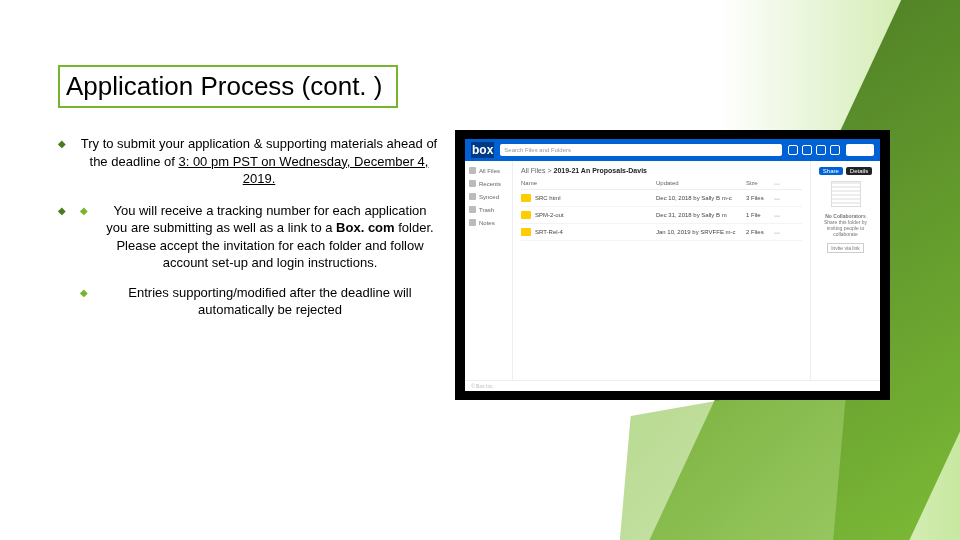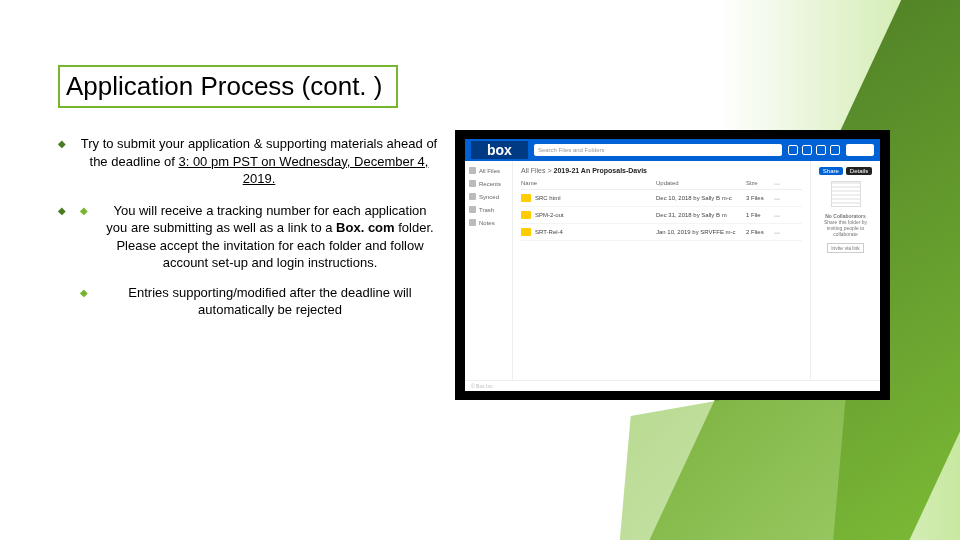--- a/index.html
+++ b/index.html
@@ -100,22 +100,22 @@
     height: 22px;
     background: #0061d5;
     display: flex;
     align-items: center;
     padding: 0 6px;
     gap: 6px;
   }
   .logo {
     color: #fff;
     font-weight: bold;
-    font-size: 14px;
-    padding: 1px 16px;
+    font-size: 12px;
+    padding: 1px 1px;
     background: #003a82;
   }
   .searchbar {
     flex: 1;
     height: 12px;
     background: #fff;
     border-radius: 2px;
     font-size: 6px;
     color: #999;
     padding: 0 4px;

